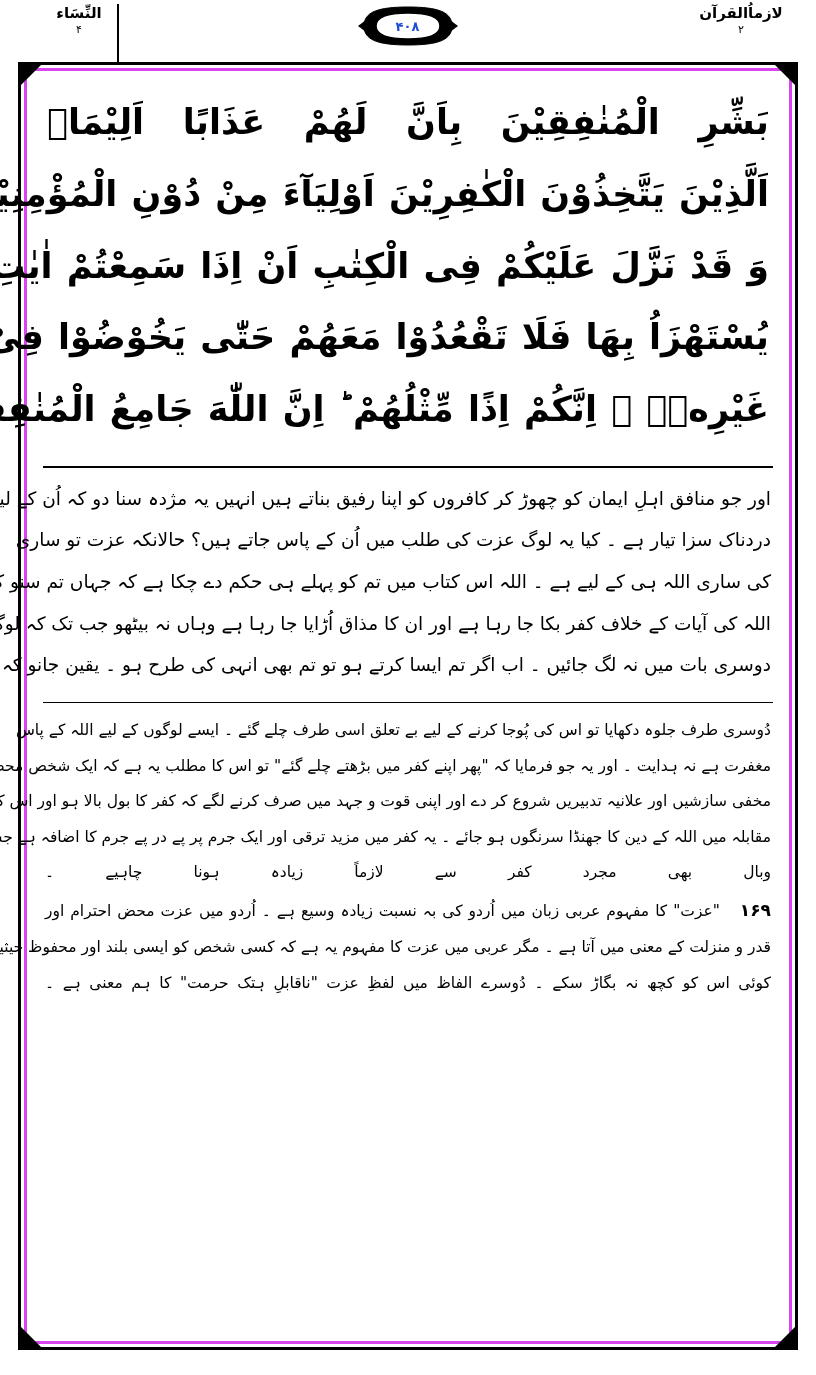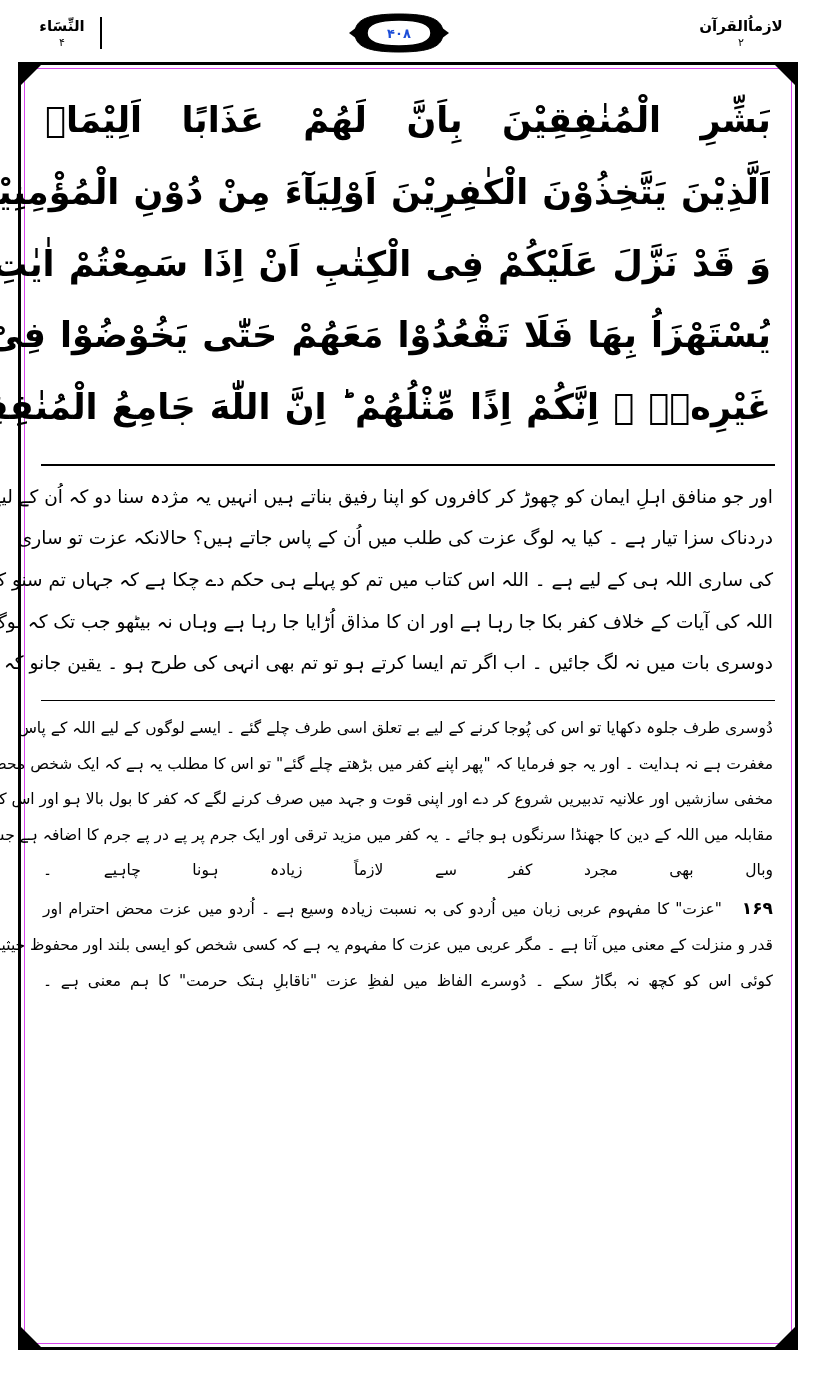--- a/index.html
+++ b/index.html
@@ -21,24 +21,24 @@
     height: 1375px;
     box-sizing: border-box;
     padding: 0;
   }
 
   
   .page-header {
     position: relative;
     height: 62px;
     display: flex;
-    align-items: center;
     justify-content: space-between;
     padding: 4px 30px 0 30px;
     box-sizing: border-box;
+    margin-left: 17px;
   }
   .header-side {
     direction: rtl;
     text-align: center;
     font-family: "DejaVu Sans", sans-serif;
     line-height: 1.25;
   }
   .header-side .line1 {
     font-size: 15px;
     font-weight: bold;
@@ -83,21 +83,21 @@
   
   .frame {
     position: relative;
     margin: 0 18px;
     height: 1288px;
     border: 3px solid #000;
     box-sizing: border-box;
     padding: 3px;
   }
   .frame-inner {
-    border: 1px solid #d946ef;
+    border: 3px solid #d946ef;
     height: 100%;
     box-sizing: border-box;
     padding: 10px 16px 8px 16px;
     display: flex;
     flex-direction: column;
   }
   
   .corner {
     position: absolute;
     width: 26px;

